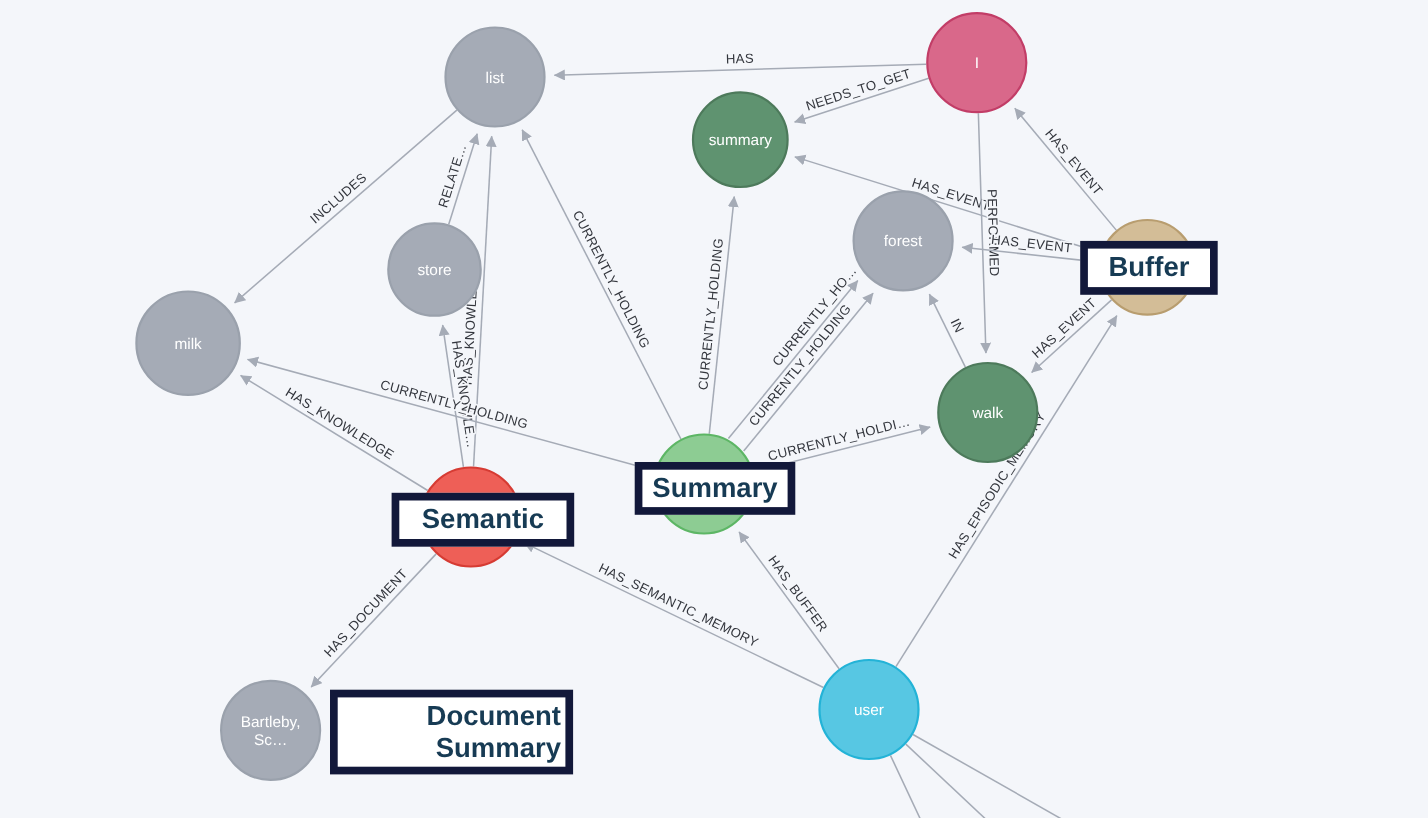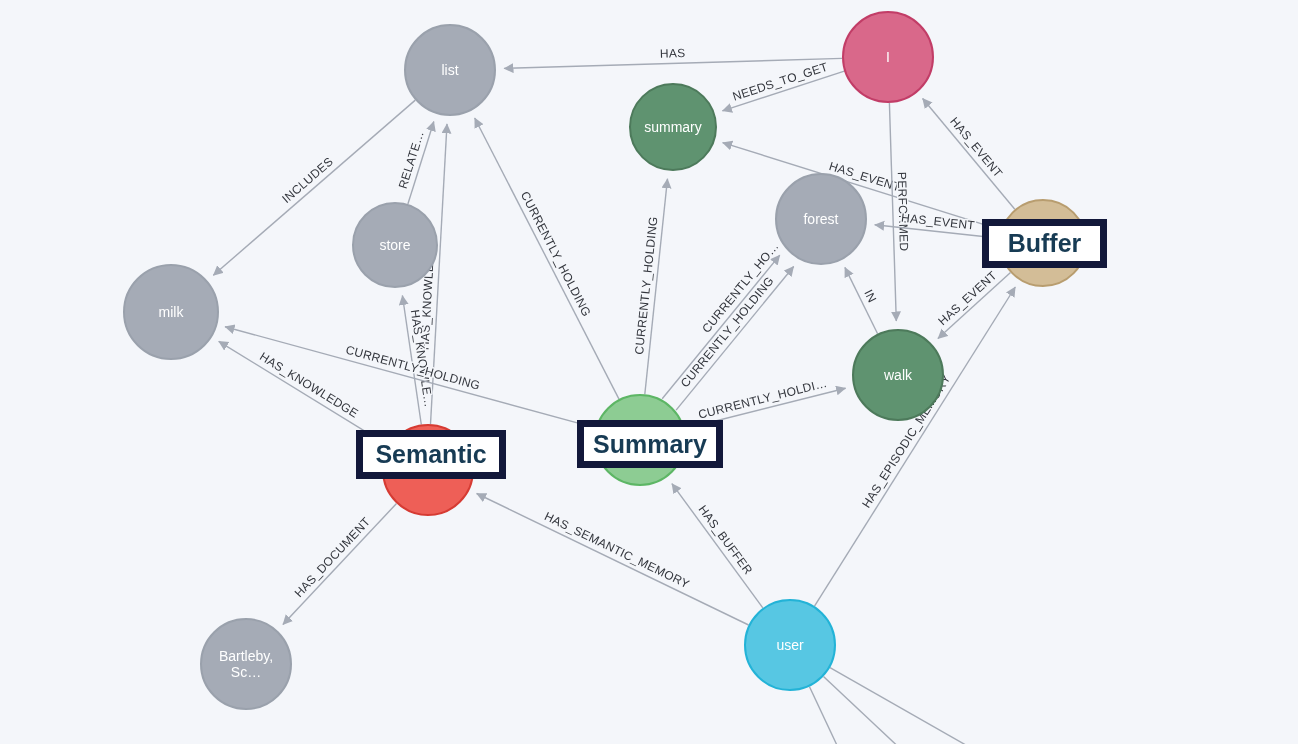--- a/index.html
+++ b/index.html
@@ -208,14 +208,15 @@
         </g>
         <g class="node">
           <circle cx="790" cy="645" r="45" fill="#57c7e3" stroke="#23b3d7"></circle>
           <text class="node-label" fill="#ffffff"><tspan x="790" y="650">user</tspan></text>
         </g>
       </g>
   </svg>
 
   <div class="annotation" style="left: 982px; top: 219px; width: 125px; height: 49px;">Buffer</div>
   <div class="annotation" style="left: 577px; top: 420px; width: 146px; height: 48px;">Summary</div>
-  <div class="annotation" style="left: 356px; top: 430px; width: 150px; height: 49px;">Semantic</div>
+  <div class="annotation" style="left: 356px; top: 448px; width: 166px; height: 49px;">Semantic</div>
+  <div class="annotation" style="left: 300px; top: 627px; width: 221px; height: 77px;">Document Summary</div>
 </div>
 
 </body></html>

